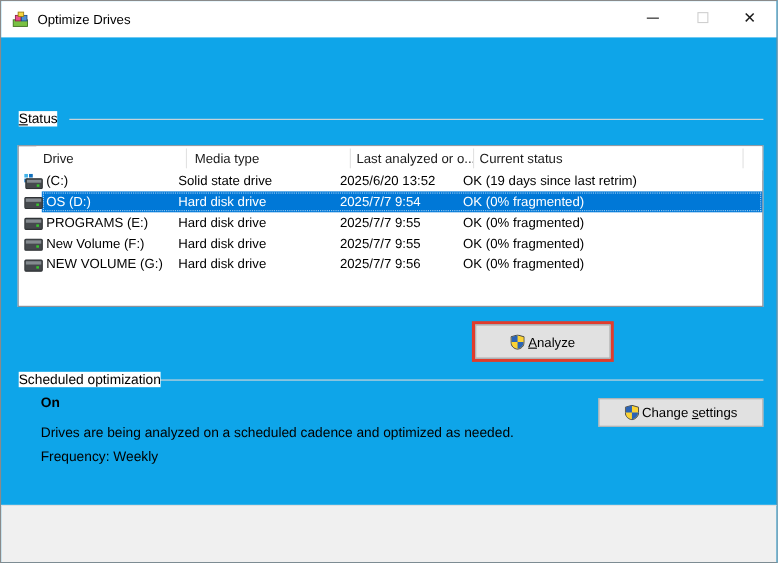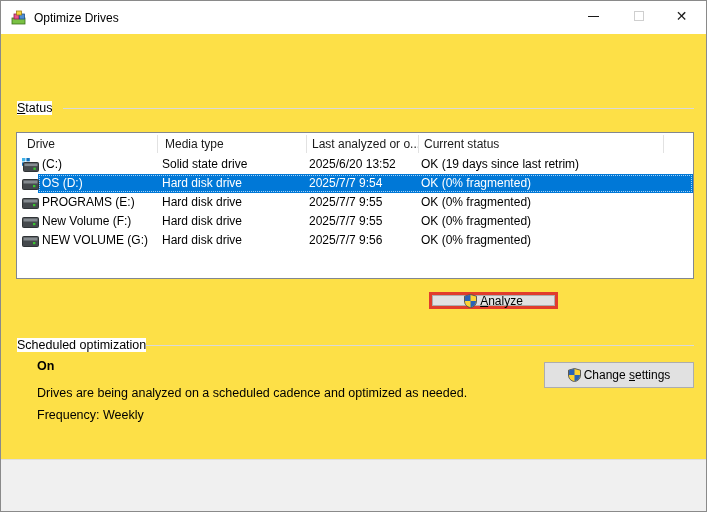--- a/index.html
+++ b/index.html
@@ -1,19 +1,19 @@
 <!DOCTYPE html>
 <html><head>
 <meta charset="utf-8">
 <style>
   * { box-sizing: border-box; margin: 0; padding: 0; }
   html,body { width:707px; height:512px; }
   body { font-family:"Liberation Sans", sans-serif; background:#fff; }
 
-  .window { position:relative; width:707px; height:512px; background:#fde047;
+  .window { position:relative; width:707px; height:512px; background:#0ea5e9;
             border:1px solid #8a8a8a; overflow:hidden; }
 
   
   .titlebar { position:absolute; left:0; top:0; width:100%; height:33px; background:#fff; }
   .app-icon { position:absolute; left:10px; top:9px; width:16px; height:16px; }
   .title-text { position:absolute; left:33px; top:10px; font-size:12px; color:#000; }
   .ctl { position:absolute; top:0; width:45px; height:30px; display:flex; align-items:center; justify-content:center; }
   .ctl-min { right:90px; }
   .ctl-max { right:45px; }
   .ctl-close { right:2px; font-size:14px; color:#1a1a1a; }
@@ -25,36 +25,36 @@
            line-height:19px; color:#000; }
 
   
   .group-label { position:absolute; font-size:12.5px; color:#000; background:#fff; z-index:2; }
   .hline { position:absolute; height:1px; background:#d9d9d9; }
   .key { text-decoration:underline; }
 
   
   .table { position:absolute; left:15px; top:131px; width:678px; height:147px;
            border:1px solid #828790; background:#fff; }
-  .thead { position:absolute; left:4px; top:0; right:0; height:22px; background:#fff; }
+  .thead { position:absolute; left:16px; top:0; right:0; height:22px; background:#fff; }
   .th { position:absolute; top:4px; font-size:12px; color:#1a1a1a; white-space:nowrap; }
   .col-sep { position:absolute; top:2px; width:1px; height:18px; background:#e2e2e2; }
   .row { position:absolute; left:1px; width:674px; height:19px; }
   .cell { position:absolute; top:2px; font-size:12px; color:#000; white-space:nowrap; z-index:2; }
   .c-drive  { left:24px; }
   .c-media  { left:144px; }
   .c-last   { left:291px; }
   .c-status { left:403px; }
   .row-icon { position:absolute; left:4px; top:3px; width:17px; height:14px; z-index:2; }
   .row.selected .row-hl { position:absolute; left:20px; right:-1px; top:0; bottom:0;
         background:#0078d7; outline:1px dotted #a5d0f3; outline-offset:-2px; z-index:1; }
   .row.selected .cell { color:#fff; }
 
   
-  .anno-box { position:absolute; border:3px solid #e13c2c; height:17px; }
+  .anno-box { position:absolute; border:3px solid #e13c2c; height:37px; }
   .win-btn { display:flex; align-items:center; justify-content:center; gap:3px;
              background:#e1e1e1; border:1px solid #adadad; font-size:12px; color:#000;
              cursor:default; }
   .anno-box .win-btn { width:100%; height:100%; border:1px solid #adadad; }
   .btn-change { position:absolute; left:543px; top:361px; width:150px; height:26px; }
   .shield { width:13px; height:14px; flex:0 0 auto; }
 
   
   .sched-state { position:absolute; left:36px; top:358px; font-size:12.5px; font-weight:bold;text-align:right; }
   .sched-desc  { position:absolute; left:36px; top:385px; font-size:12.5px; }

